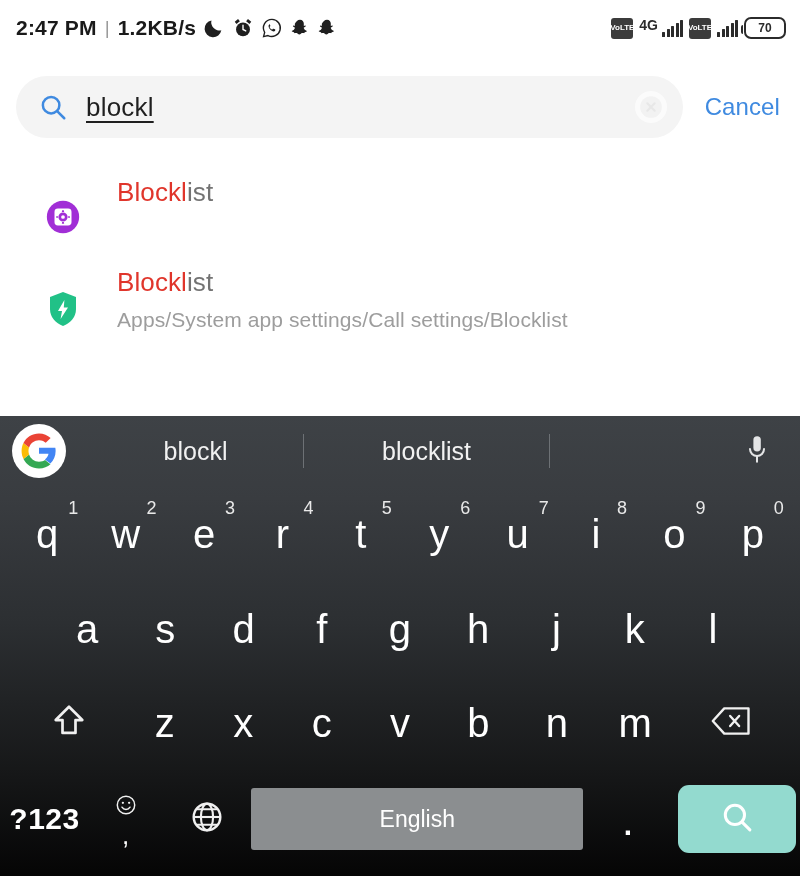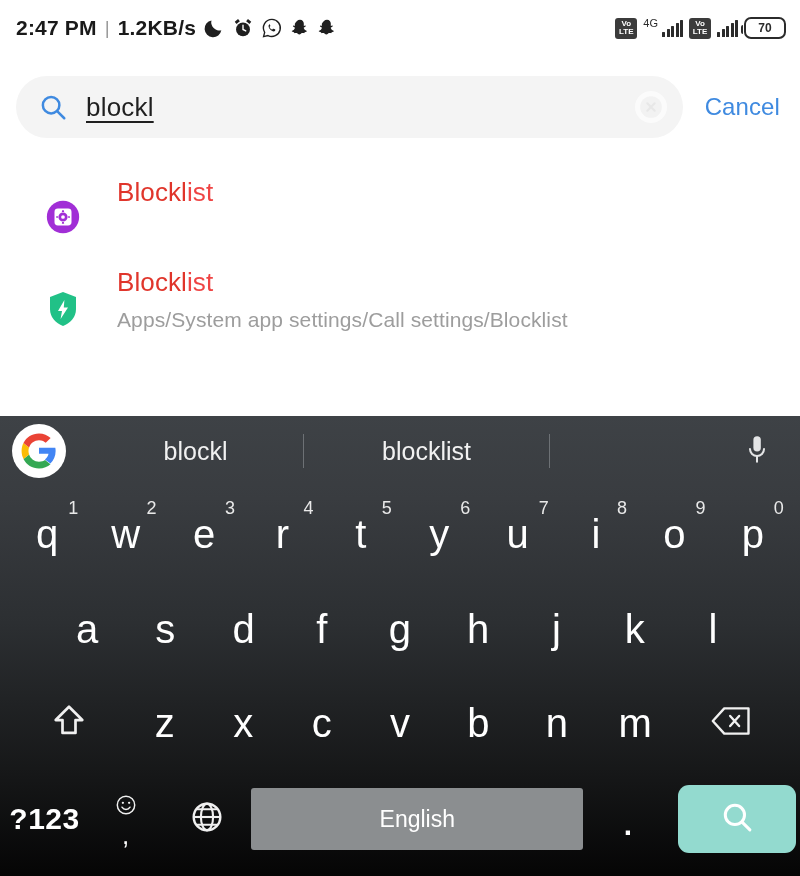--- a/index.html
+++ b/index.html
@@ -18,33 +18,33 @@
     padding:0 14px 0 16px; background:#ffffff;gap:14px;
   }
   .sb-left{ display:flex; align-items:center; gap:7px; }
   .sb-time{ font-size:21px; font-weight:bold; color:#1a1a1a; letter-spacing:.2px; }
   .sb-sep{ font-size:19px; color:#9a9a9a; font-weight:400; margin:0 1px; }
   .sb-speed{ font-size:21px; font-weight:bold; color:#1a1a1a; letter-spacing:.2px; }
   .sb-ico{ display:inline-flex; align-items:center; justify-content:center; }
   .sb-right{ display:flex; align-items:center; gap:6px; }
   .volte{
     background:#3b3b3b; color:#fff; border-radius:3px;
-    width:22px; height:21px; display:flex; flex-direction:column;
+    width:22px; height:21px; display:flex; flex-direction:row;
     align-items:center; justify-content:center; line-height:.95;
   }
   .volte b{ font-size:8px; font-weight:bold; }
   .volte i{ font-size:8px; font-style:normal; font-weight:bold; }
   .sig{ display:flex; align-items:flex-end; gap:1.5px; height:17px; }
   .sig span{ width:3px; background:#2b2b2b; border-radius:.5px; }
   .sig span:nth-child(1){height:5px}
   .sig span:nth-child(2){height:8px}
   .sig span:nth-child(3){height:11px}
   .sig span:nth-child(4){height:14px}
   .sig span:nth-child(5){height:17px}
-  .g4{ font-size:11px; font-weight:normal; color:#2b2b2b; margin-right:-2px; align-self:flex-start; }
+  .g4{ font-size:14px; font-weight:bold; color:#2b2b2b; margin-right:-2px; align-self:flex-start; }
   .batt{
     width:42px; height:22px; border:2px solid #2b2b2b; border-radius:7px;
     display:flex; align-items:center; justify-content:center;
     font-size:12px; font-weight:bold; color:#2b2b2b; position:relative;
   }
   .batt::before{
     content:""; position:absolute; left:-5px; top:6px; width:3px; height:9px;
     border-left:2px solid #2b2b2b; border-radius:2px 0 0 2px;
   }
 
@@ -73,21 +73,21 @@
     letter-spacing:.1px; white-space:nowrap;
   }
 
   
   .results{ position:absolute; top:158px; left:0; width:800px; }
   .result{ display:flex; align-items:flex-start; padding:16px 20px 14px 40px; }
   .res-icon{ flex:0 0 46px; display:flex; align-items:center; justify-content:center; padding-top:26px; }
   .res-body{ margin-left:31px; padding-top:2px; }
   .res-title{ font-size:26px; line-height:1.25; letter-spacing:.1px; }
   .res-title .hl{ color:#e0352b; }
-  .res-title .rest{ color:#ef4444; }
+  .res-title .rest{ color:#737373; }
   .res-path{ font-size:21px; color:#9d9d9d; line-height:1.32; margin-top:7px; max-width:600px; letter-spacing:.1px; }
 
   
   .keyboard{
     position:absolute; left:0; bottom:0; width:800px; height:462px;
     background:linear-gradient(180deg,#3e4246 0%,#393c40 18%,#2c2f32 45%,#161718 78%,#050505 100%);
     border-top:2px solid #ffffff;
   }
   .sugg{
     height:70px; display:flex; align-items:center; position:relative;

